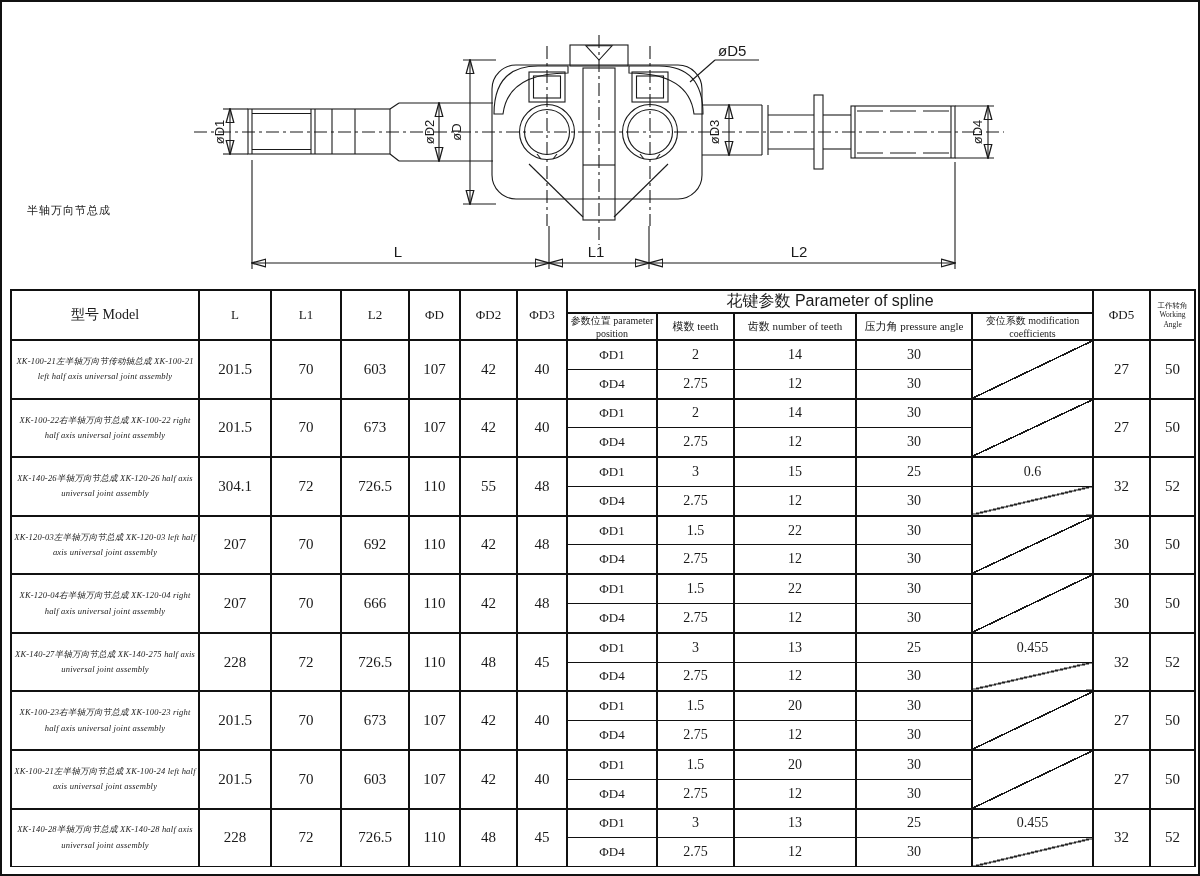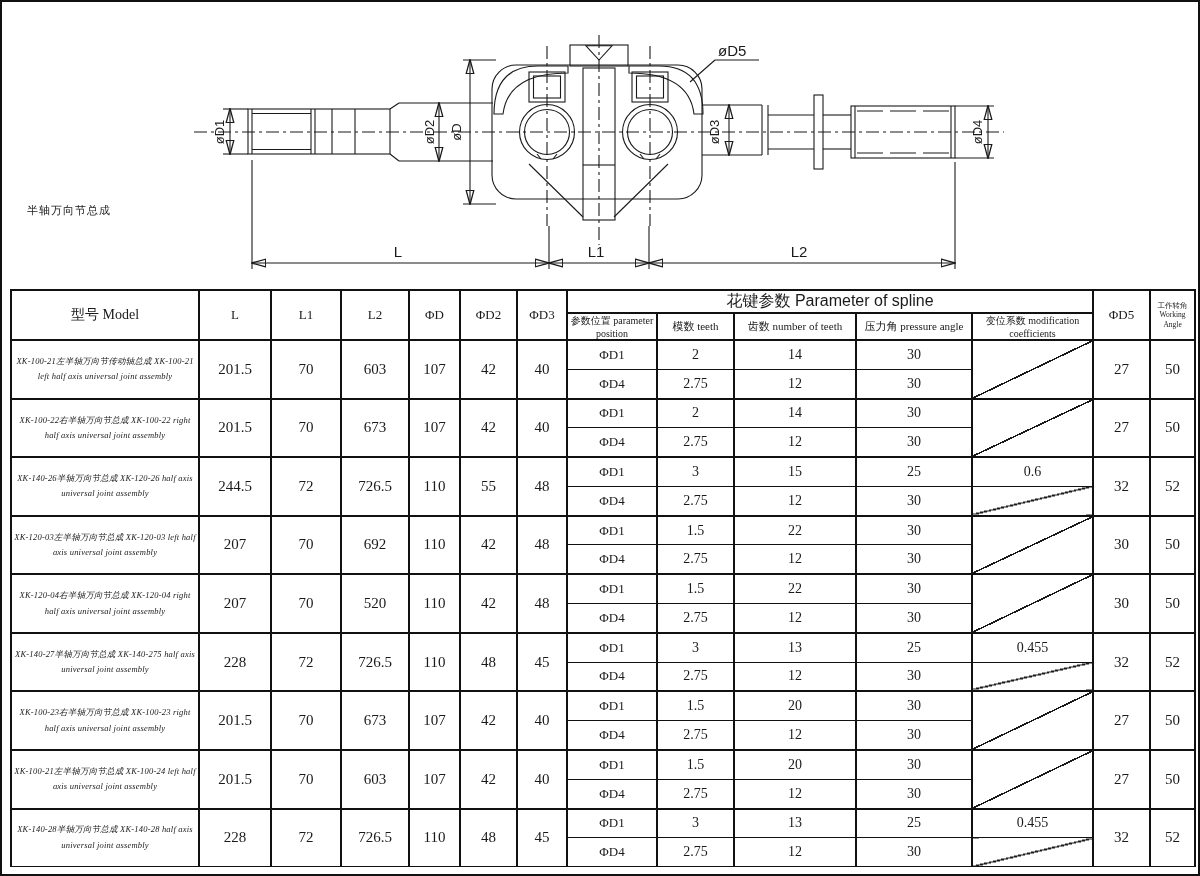--- a/index.html
+++ b/index.html
@@ -259,21 +259,21 @@
           <td class="num" rowspan="2">50</td>
         </tr>
         <tr class="sub">
           <td class="pos">ΦD4</td>
           <td class="num sm">2.75</td>
           <td class="num sm">12</td>
           <td class="num sm">30</td>
         </tr>
         <tr class="model-first">
           <td class="model" rowspan="2">XK-140-26半轴万向节总成  XK-120-26 half axis universal joint assembly</td>
-          <td class="num" rowspan="2">244.5</td>
+          <td class="num" rowspan="2">304.1</td>
           <td class="num" rowspan="2">72</td>
           <td class="num" rowspan="2">726.5</td>
           <td class="num" rowspan="2">110</td>
           <td class="num" rowspan="2">55</td>
           <td class="num" rowspan="2">48</td>
           <td class="pos">ΦD1</td>
           <td class="num sm">3</td>
           <td class="num sm">15</td>
           <td class="num sm">25</td>
           <td class="num sm">0.6</td>
@@ -306,21 +306,21 @@
         <tr class="sub">
           <td class="pos">ΦD4</td>
           <td class="num sm">2.75</td>
           <td class="num sm">12</td>
           <td class="num sm">30</td>
         </tr>
         <tr class="model-first">
           <td class="model" rowspan="2">XK-120-04右半轴万向节总成  XK-120-04  right half axis universal joint assembly</td>
           <td class="num" rowspan="2">207</td>
           <td class="num" rowspan="2">70</td>
-          <td class="num" rowspan="2">520</td>
+          <td class="num" rowspan="2">666</td>
           <td class="num" rowspan="2">110</td>
           <td class="num" rowspan="2">42</td>
           <td class="num" rowspan="2">48</td>
           <td class="pos">ΦD1</td>
           <td class="num sm">1.5</td>
           <td class="num sm">22</td>
           <td class="num sm">30</td>
           <td class="diag" rowspan="2"></td>
           <td class="num" rowspan="2">30</td>
           <td class="num" rowspan="2">50</td>

